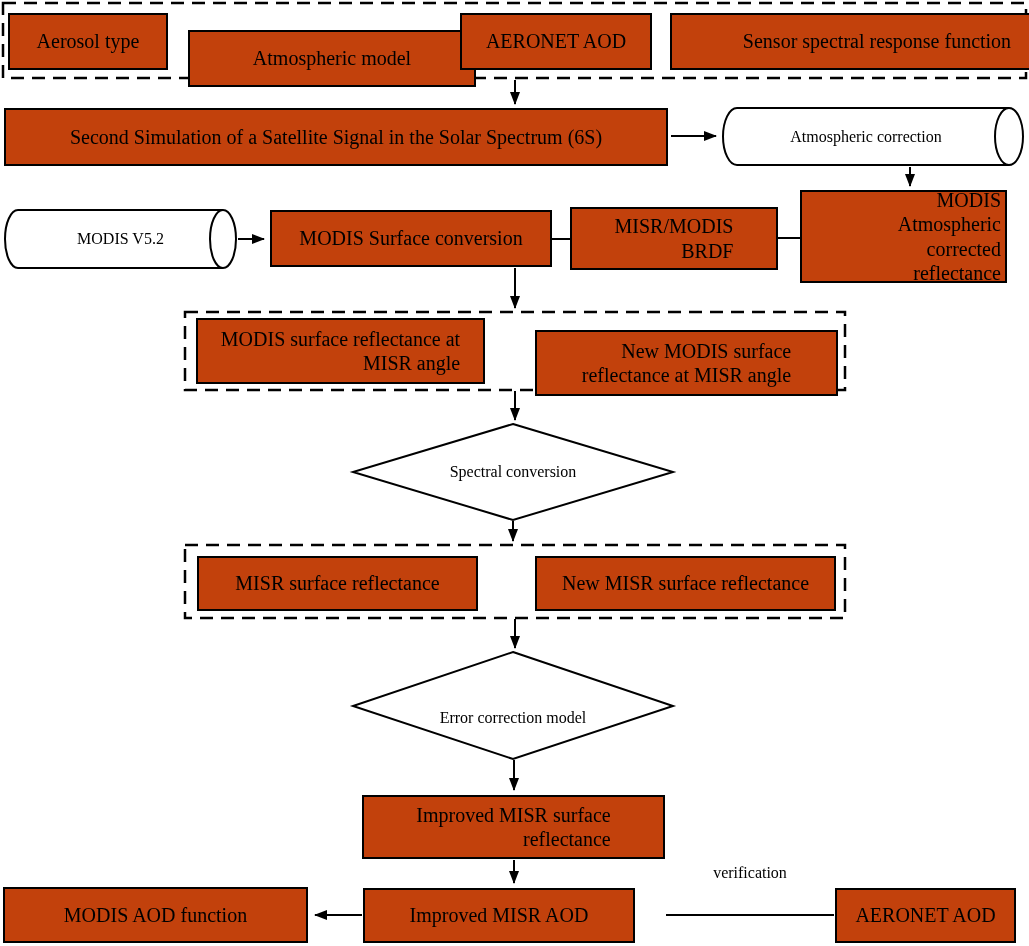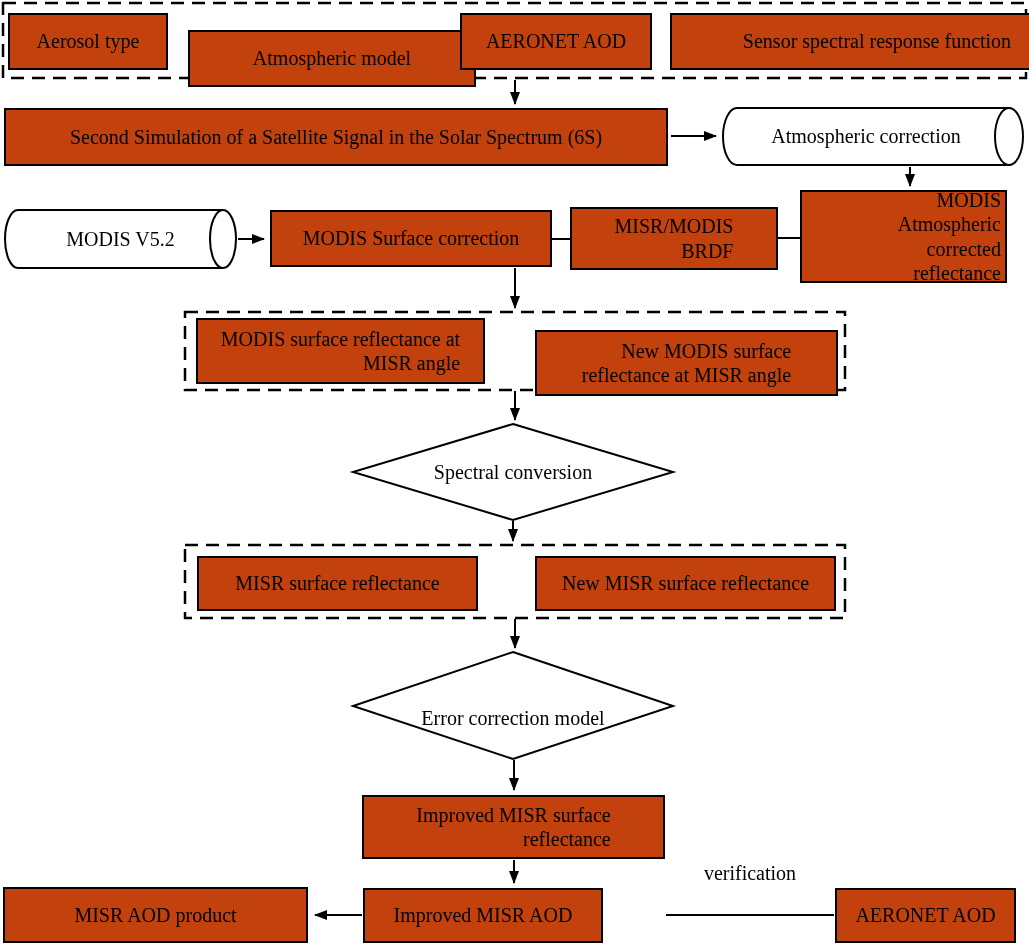--- a/index.html
+++ b/index.html
@@ -31,21 +31,21 @@
     white-space: pre-line;
     padding: 0 4px;
   }
   .label {
     position: absolute;
     box-sizing: border-box;
     display: flex;
     align-items: center;
     justify-content: center;
     text-align: right;
-    font-size: 20px;
+    font-size: 16px;
     line-height: 1.22;
     white-space: pre-line;
     background: transparent;
     pointer-events: none;
   }
 </style>
 </head>
 <body>
 
 <div class="canvas">
@@ -94,39 +94,39 @@
   <div class="node" style="left:8px; top:13px; width:160px; height:57px;">Aerosol type</div>
   <div class="node" style="left:188px; top:30px; width:288px; height:57px;">Atmospheric model</div>
   <div class="node" style="left:460px; top:13px; width:192px; height:57px;">AERONET AOD</div>
   <div class="node" style="left:670px; top:13px; width:414px; height:57px;">Sensor spectral response function</div>
 
   <div class="node" style="left:4px; top:108px; width:664px; height:58px;">Second Simulation of a Satellite Signal in the Solar Spectrum (6S)</div>
 
   <div class="label" style="left:737px; top:108px; width:258px; height:57px;">Atmospheric correction</div>
 
   <div class="label" style="left:18px; top:210px; width:205px; height:58px;">MODIS V5.2</div>
-  <div class="node" style="left:270px; top:210px; width:282px; height:57px;">MODIS Surface correction</div>
+  <div class="node" style="left:270px; top:210px; width:282px; height:57px;">MODIS Surface conversion</div>
   <div class="node" style="left:570px; top:207px; width:208px; height:63px;">MISR/MODIS
 BRDF</div>
   <div class="node" style="left:800px; top:190px; width:207px; height:93px;padding-left:36px;">MODIS
 Atmospheric
 corrected reflectance</div>
 
   <div class="node" style="left:196px; top:318px; width:289px; height:66px;">MODIS surface reflectance at
 MISR angle</div>
   <div class="node" style="left:535px; top:330px; width:303px; height:66px;">New MODIS surface
 reflectance at MISR angle</div>
 
   <div class="label" style="left:373px; top:444px; width:280px; height:56px;">Spectral conversion</div>
   <div class="label" style="left:373px; top:690px; width:280px; height:56px;">Error correction model</div>
 
   <div class="node" style="left:197px; top:556px; width:281px; height:55px;">MISR surface reflectance</div>
   <div class="node" style="left:535px; top:556px; width:301px; height:55px;">New MISR surface reflectance</div>
 
   <div class="node" style="left:362px; top:795px; width:303px; height:64px;">Improved MISR surface
 reflectance</div>
-  <div class="node" style="left:363px; top:888px; width:240px; height:55px;">Improved MISR AOD</div>
-  <div class="node" style="left:3px; top:887px; width:305px; height:56px;">MISR AOD product</div>
+  <div class="node" style="left:363px; top:888px; width:272px; height:55px;">Improved MISR AOD</div>
+  <div class="node" style="left:3px; top:887px; width:305px; height:56px;">MODIS AOD function</div>
   <div class="node" style="left:835px; top:888px; width:181px; height:55px;">AERONET AOD</div>
 
   <div class="label" style="left:688px; top:860px; width:124px; height:26px;">verification</div>
 
 </div>
 
 </body></html>

